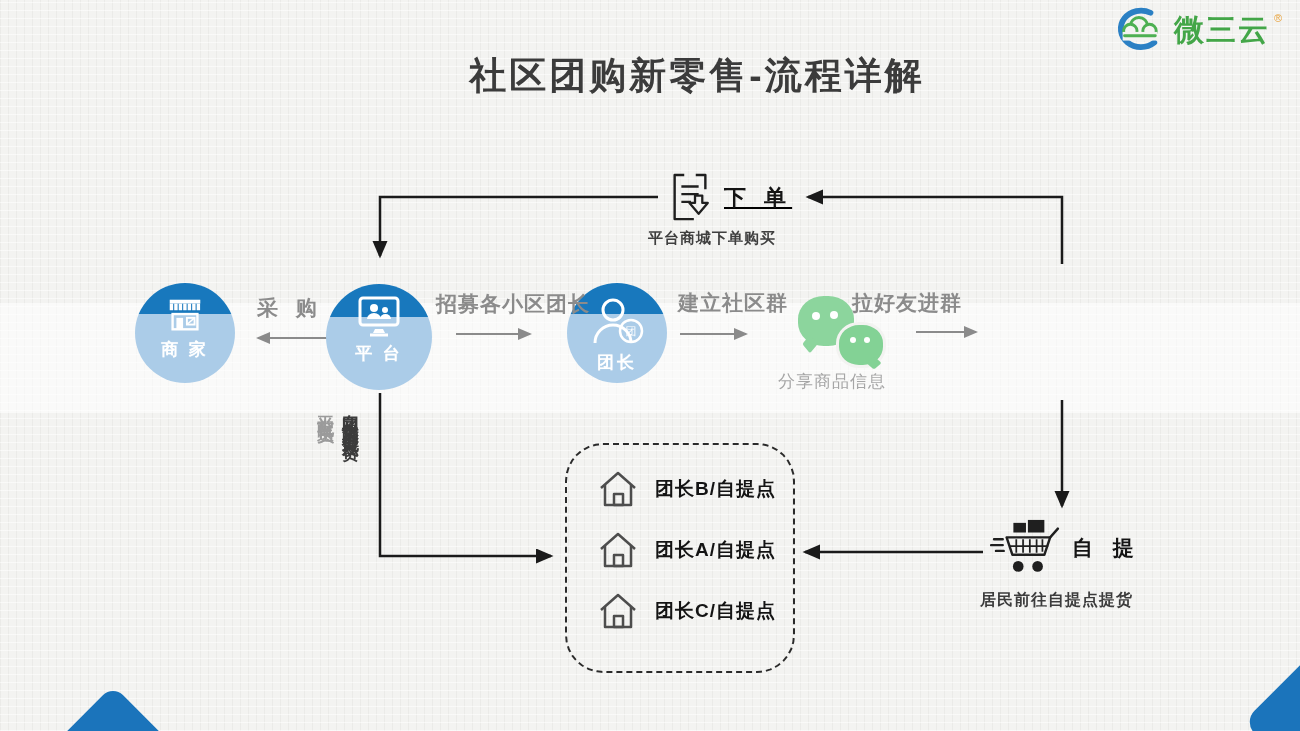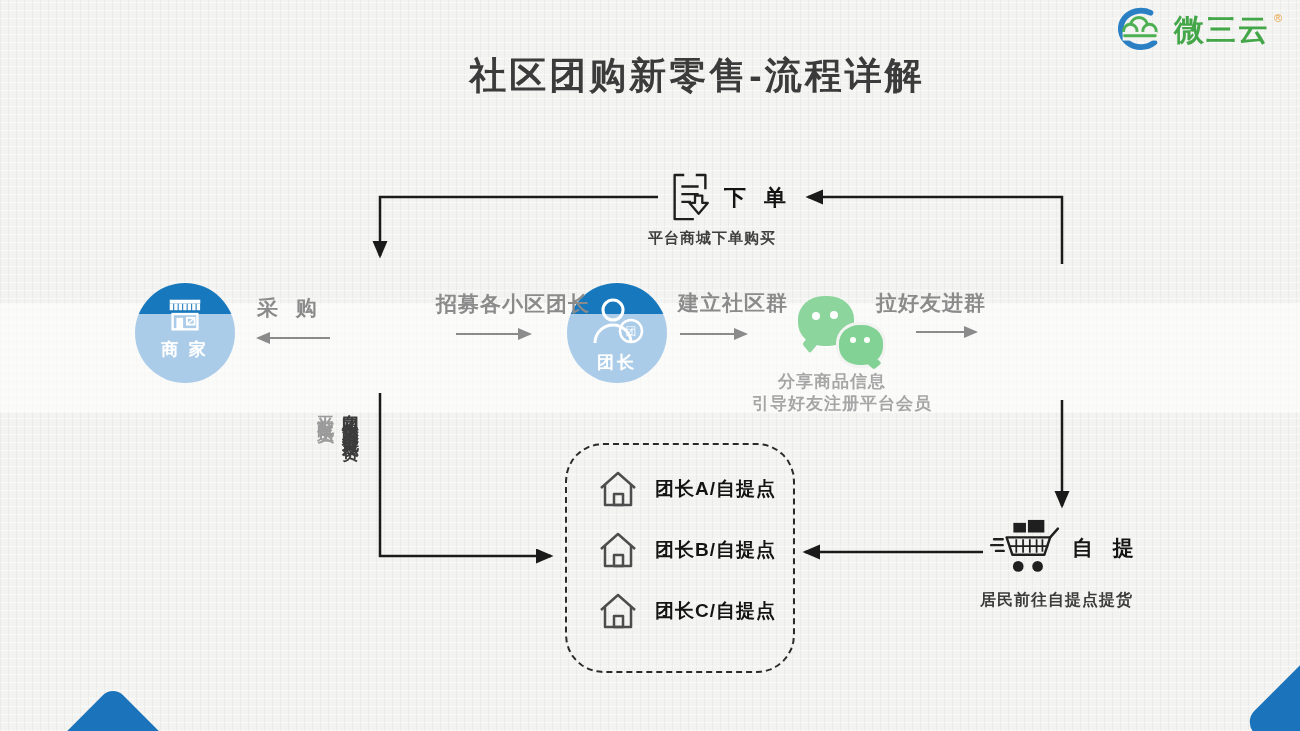--- a/index.html
+++ b/index.html
@@ -31,26 +31,26 @@
   .node-leader{left:567px;top:283px;width:100px;height:100px;}
   .node-leader svg{margin-top:12px;}
   .node-residents{left:1013px;top:285px;width:97px;height:97px;}
   .node-residents svg{margin-top:14px;}
   .node-residents .node-label{font-size:15px;letter-spacing:1px;}
 
   .edge-label{position:absolute;color:#8b8b8b;font-size:21px;font-weight:600;letter-spacing:1px;z-index:3;}
   .lbl-procurement{left:257px;top:294px;letter-spacing:6px;}
   .lbl-recruit{left:436px;top:290px;}
   .lbl-build{left:678px;top:289px;}
-  .lbl-invite{left:876px;top:289px;}
-  .wx-note{position:absolute;color:#a6a6a6;font-size:17px;font-weight:700;letter-spacing:1px;z-index:3;}
+  .lbl-invite{left:852px;top:289px;}
+  .wx-note{position:absolute;color:#a6a6a6;font-size:17px;font-weight:400;letter-spacing:1px;z-index:3;}
   .wx-note1{left:778px;top:370px;}
   .wx-note2{left:752px;top:392px;}
 
-  .order-cluster{position:absolute;left:666px;top:170px;display:flex;align-items:center;gap:10px;z-index:3;}
+  .order-cluster{position:absolute;left:666px;top:170px;display:flex;align-items:center;gap:10px;z-index:3;text-decoration:underline;}
   .order-label{font-size:22px;font-weight:700;color:#141414;letter-spacing:6px;}
   .order-caption{position:absolute;left:648px;top:229px;font-size:15px;font-weight:600;color:#3f3f3f;letter-spacing:1px;z-index:3;}
 
   .headline{position:absolute;left:412px;top:340px;font-size:35px;font-weight:900;color:#0a0a0a;
     letter-spacing:1px;z-index:9;text-shadow:.7px 0 #0a0a0a;white-space:nowrap;}
 
   .v-text{position:absolute;writing-mode:vertical-rl;text-orientation:upright;font-size:17px;
     font-weight:600;letter-spacing:3px;z-index:3;}
   .courier{left:314px;top:402px;color:#9b9b9b;}
   .delivery-action{left:339px;top:400px;color:#3c3c3c;}
@@ -155,20 +155,32 @@
         <rect x="34.2" y="10" width="3.6" height="7"></rect>
       </g>
       <rect x="9" y="21" width="26" height="16" fill="none" stroke="#fff" stroke-width="2.5"></rect>
       <rect x="13" y="25" width="7" height="12" fill="#fff"></rect>
       <rect x="24" y="25" width="8" height="7" fill="none" stroke="#fff" stroke-width="2"></rect>
       <path d="M24,32 l8,-7" stroke="#fff" stroke-width="1.5"></path>
     </svg>
     <span class="node-label">商 家</span>
   </div>
 
+  <div class="node node-platform">
+    <svg width="48" height="46" viewBox="0 0 48 46">
+      <rect x="5" y="4" width="38" height="27" rx="3" fill="none" stroke="#fff" stroke-width="3"></rect>
+      <circle cx="19" cy="14" r="4" fill="#fff"></circle>
+      <path d="M12,25 a7,6 0 0 1 14,0 z" fill="#fff"></path>
+      <circle cx="30" cy="16" r="3" fill="#fff"></circle>
+      <path d="M25,25 a5.5,5 0 0 1 11,0 z" fill="#fff"></path>
+      <path d="M20,35 h8 l2,4 h-12 z" fill="#fff"></path>
+      <path d="M15,41 h18" stroke="#fff" stroke-width="3"></path>
+    </svg>
+    <span class="node-label">平 台</span>
+  </div>
 
   <div class="node node-leader">
     <svg width="58" height="54" viewBox="0 0 58 54">
       <g fill="none" stroke="#fff" stroke-width="3">
         <circle cx="25" cy="15" r="10"></circle>
         <path d="M7,48 a18,18 0 0 1 36,0"></path>
       </g>
       <circle cx="43" cy="36" r="11" fill="none" stroke="#fff" stroke-width="2.5"></circle>
       <text x="43" y="40" font-size="11" fill="#fff" text-anchor="middle">团</text>
     </svg>
@@ -185,46 +197,45 @@
       <span class="wx-eye e2"></span>
     </div>
   </div>
 
 
   <span class="edge-label lbl-procurement">采 购</span>
   <span class="edge-label lbl-recruit">招募各小区团长</span>
   <span class="edge-label lbl-build">建立社区群</span>
   <span class="edge-label lbl-invite">拉好友进群</span>
   <span class="wx-note wx-note1">分享商品信息</span>
-  <span class="wx-note wx-note2">引导好友注册平台会员</span>
 
 
   <div class="v-text courier">平台配送员</div>
   <div class="v-text delivery-action">向团长设置的自提点发货</div>
 
   <div class="pickup-box">
     <div class="pickup-row">
       <svg width="42" height="40" viewBox="0 0 42 40">
         <g fill="none" stroke="#4d4d4d" stroke-width="2.5" stroke-linejoin="round">
           <path d="M4,19 L21,4 L38,19"></path>
             <path d="M8,16 V36 H34 V16"></path>
             <rect x="17" y="25" width="9" height="11"></rect>
         </g>
       </svg>
-      <span class="pickup-label">团长A/自提点</span>
+      <span class="pickup-label">团长B/自提点</span>
     </div>
     <div class="pickup-row">
       <svg width="42" height="40" viewBox="0 0 42 40">
         <g fill="none" stroke="#4d4d4d" stroke-width="2.5" stroke-linejoin="round">
           <path d="M4,19 L21,4 L38,19"></path>
             <path d="M8,16 V36 H34 V16"></path>
             <rect x="17" y="25" width="9" height="11"></rect>
         </g>
       </svg>
-      <span class="pickup-label">团长B/自提点</span>
+      <span class="pickup-label">团长A/自提点</span>
     </div>
     <div class="pickup-row">
       <svg width="42" height="40" viewBox="0 0 42 40">
         <g fill="none" stroke="#4d4d4d" stroke-width="2.5" stroke-linejoin="round">
           <path d="M4,19 L21,4 L38,19"></path>
             <path d="M8,16 V36 H34 V16"></path>
             <rect x="17" y="25" width="9" height="11"></rect>
         </g>
       </svg>
       <span class="pickup-label">团长C/自提点</span>

